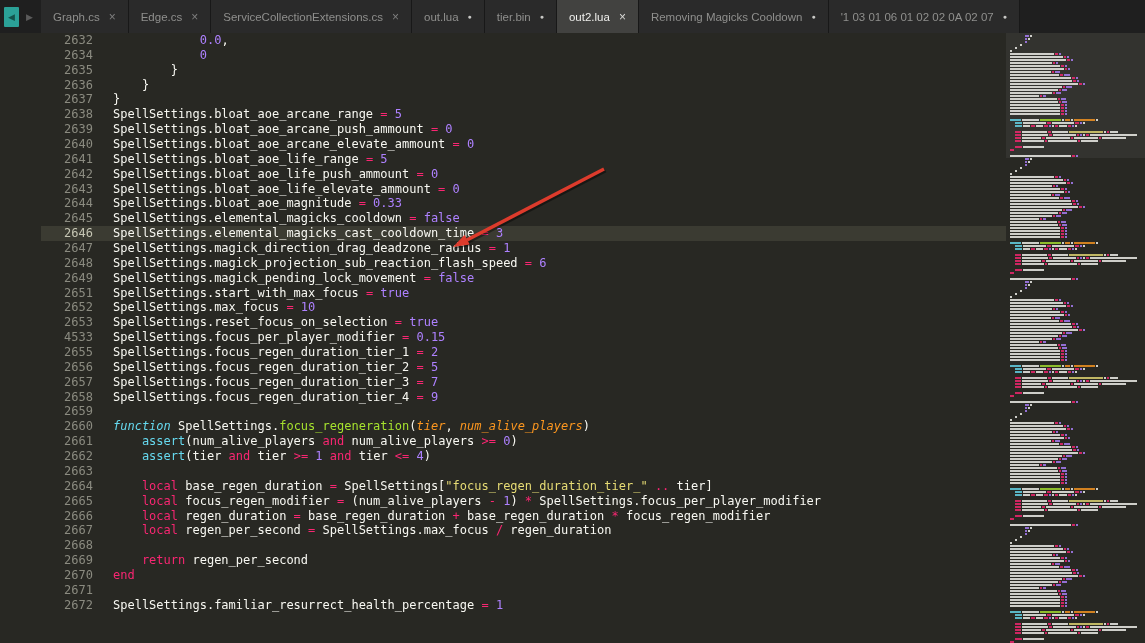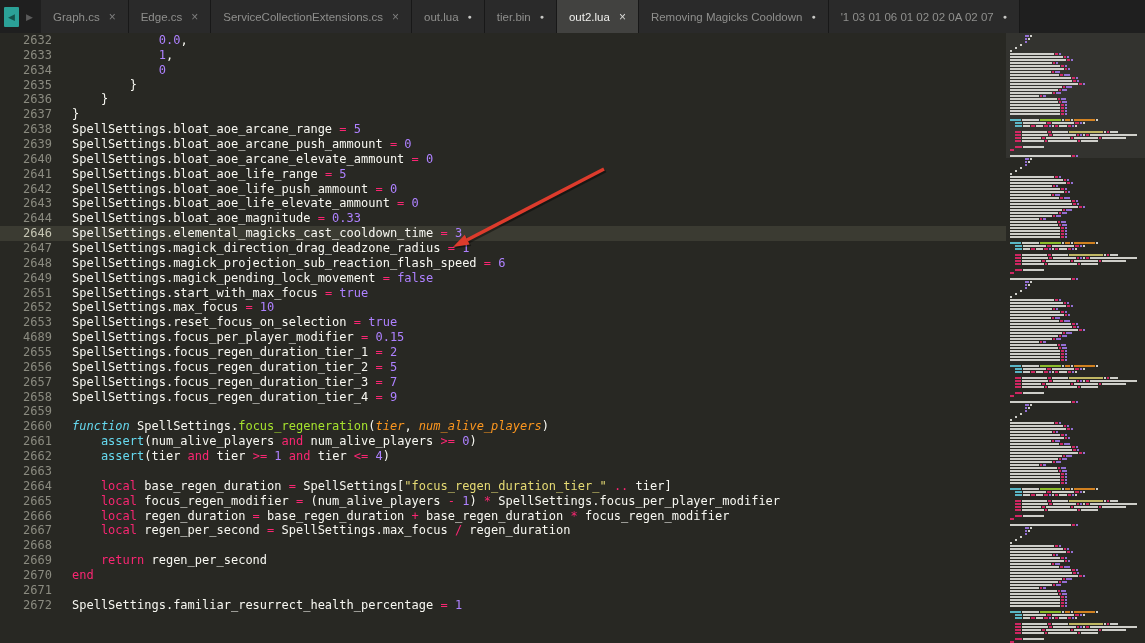--- a/index.html
+++ b/index.html
@@ -21,21 +21,21 @@
   .tab{
     display:flex;align-items:center;gap:9px;padding:0 12px;
     background:#2a2a2a;border-right:1px solid #181818;color:#8f8f8d;
     font-size:11.5px;flex:0 0 auto;cursor:pointer;
   }
   .tab.active{background:#424240;color:#efefec;}
   .tab-close{font-size:12px;line-height:1;color:#7f7f7f;cursor:pointer;}
   .tab.active .tab-close{color:#d9d9d6;}
   .tab-dot{font-size:7px;line-height:1;color:#c9c9c6;}
   
-  .editor{position:relative;display:flex;height:610px;background:#282823;}
+  .editor{position:relative;display:flex;height:610px;background:#282823;margin-left:41px;}
   .code-col{flex:1 1 auto;overflow:hidden;}
   .line{
     display:flex;height:14.87px;line-height:14.87px;
     font-family:"DejaVu Sans Mono",monospace;font-size:12px;white-space:pre;
   }
   .line.active{background:#3b3b32;}
   .lnum{
     flex:0 0 52px;text-align:right;padding-right:14px;color:#8b8b80;
   }
   .line.active .lnum{color:#c6c6b4;}
@@ -104,40 +104,40 @@
       <div class="tab">
         <span>'1 03 01 06 01 02 02 0A 02 07</span>
         <span class="tab-dot">●</span>
       </div>
     </div>
 </div>
 
 <div class="editor">
   <div class="code-col">
       <div class="line"><span class="lnum">2632</span><span class="ltext" style="padding-left: 92.7px;"><span class="tk-n">0.0</span><span class="tk-p">,</span></span></div>
-      <div class="line"><span class="lnum">2633</span><span class="ltext" style="padding-left: 92.7px;"><span class="tk-n">1</span><span class="tk-p">,</span></span></div>
       <div class="line"><span class="lnum">2634</span><span class="ltext" style="padding-left: 92.7px;"><span class="tk-n">0</span></span></div>
       <div class="line"><span class="lnum">2635</span><span class="ltext" style="padding-left: 63.8px;"><span class="tk-p">}</span></span></div>
       <div class="line"><span class="lnum">2636</span><span class="ltext" style="padding-left: 34.9px;"><span class="tk-p">}</span></span></div>
       <div class="line"><span class="lnum">2637</span><span class="ltext" style="padding-left: 6px;"><span class="tk-p">}</span></span></div>
       <div class="line"><span class="lnum">2638</span><span class="ltext" style="padding-left: 6px;"><span class="tk-p">SpellSettings.bloat_aoe_arcane_range </span><span class="tk-o">= </span><span class="tk-n">5</span></span></div>
       <div class="line"><span class="lnum">2639</span><span class="ltext" style="padding-left: 6px;"><span class="tk-p">SpellSettings.bloat_aoe_arcane_push_ammount </span><span class="tk-o">= </span><span class="tk-n">0</span></span></div>
       <div class="line"><span class="lnum">2640</span><span class="ltext" style="padding-left: 6px;"><span class="tk-p">SpellSettings.bloat_aoe_arcane_elevate_ammount </span><span class="tk-o">= </span><span class="tk-n">0</span></span></div>
       <div class="line"><span class="lnum">2641</span><span class="ltext" style="padding-left: 6px;"><span class="tk-p">SpellSettings.bloat_aoe_life_range </span><span class="tk-o">= </span><span class="tk-n">5</span></span></div>
       <div class="line"><span class="lnum">2642</span><span class="ltext" style="padding-left: 6px;"><span class="tk-p">SpellSettings.bloat_aoe_life_push_ammount </span><span class="tk-o">= </span><span class="tk-n">0</span></span></div>
       <div class="line"><span class="lnum">2643</span><span class="ltext" style="padding-left: 6px;"><span class="tk-p">SpellSettings.bloat_aoe_life_elevate_ammount </span><span class="tk-o">= </span><span class="tk-n">0</span></span></div>
       <div class="line"><span class="lnum">2644</span><span class="ltext" style="padding-left: 6px;"><span class="tk-p">SpellSettings.bloat_aoe_magnitude </span><span class="tk-o">= </span><span class="tk-n">0.33</span></span></div>
+      <div class="line"><span class="lnum">2645</span><span class="ltext" style="padding-left: 6px;"><span class="tk-p">SpellSettings.elemental_magicks_cooldown </span><span class="tk-o">= </span><span class="tk-b">false</span></span></div>
       <div class="line active"><span class="lnum">2646</span><span class="ltext" style="padding-left: 6px;"><span class="tk-p">SpellSettings.elemental_magicks_cast_cooldown_time </span><span class="tk-o">= </span><span class="tk-n">3</span></span></div>
       <div class="line"><span class="lnum">2647</span><span class="ltext" style="padding-left: 6px;"><span class="tk-p">SpellSettings.magick_direction_drag_deadzone_radius </span><span class="tk-o">= </span><span class="tk-n">1</span></span></div>
       <div class="line"><span class="lnum">2648</span><span class="ltext" style="padding-left: 6px;"><span class="tk-p">SpellSettings.magick_projection_sub_reaction_flash_speed </span><span class="tk-o">= </span><span class="tk-n">6</span></span></div>
       <div class="line"><span class="lnum">2649</span><span class="ltext" style="padding-left: 6px;"><span class="tk-p">SpellSettings.magick_pending_lock_movement </span><span class="tk-o">= </span><span class="tk-b">false</span></span></div>
       <div class="line"><span class="lnum">2651</span><span class="ltext" style="padding-left: 6px;"><span class="tk-p">SpellSettings.start_with_max_focus </span><span class="tk-o">= </span><span class="tk-b">true</span></span></div>
       <div class="line"><span class="lnum">2652</span><span class="ltext" style="padding-left: 6px;"><span class="tk-p">SpellSettings.max_focus </span><span class="tk-o">= </span><span class="tk-n">10</span></span></div>
       <div class="line"><span class="lnum">2653</span><span class="ltext" style="padding-left: 6px;"><span class="tk-p">SpellSettings.reset_focus_on_selection </span><span class="tk-o">= </span><span class="tk-b">true</span></span></div>
-      <div class="line"><span class="lnum">4689</span><span class="ltext" style="padding-left: 6px;"><span class="tk-p">SpellSettings.focus_per_player_modifier </span><span class="tk-o">= </span><span class="tk-n">0.15</span></span></div>
+      <div class="line"><span class="lnum">4533</span><span class="ltext" style="padding-left: 6px;"><span class="tk-p">SpellSettings.focus_per_player_modifier </span><span class="tk-o">= </span><span class="tk-n">0.15</span></span></div>
       <div class="line"><span class="lnum">2655</span><span class="ltext" style="padding-left: 6px;"><span class="tk-p">SpellSettings.focus_regen_duration_tier_1 </span><span class="tk-o">= </span><span class="tk-n">2</span></span></div>
       <div class="line"><span class="lnum">2656</span><span class="ltext" style="padding-left: 6px;"><span class="tk-p">SpellSettings.focus_regen_duration_tier_2 </span><span class="tk-o">= </span><span class="tk-n">5</span></span></div>
       <div class="line"><span class="lnum">2657</span><span class="ltext" style="padding-left: 6px;"><span class="tk-p">SpellSettings.focus_regen_duration_tier_3 </span><span class="tk-o">= </span><span class="tk-n">7</span></span></div>
       <div class="line"><span class="lnum">2658</span><span class="ltext" style="padding-left: 6px;"><span class="tk-p">SpellSettings.focus_regen_duration_tier_4 </span><span class="tk-o">= </span><span class="tk-n">9</span></span></div>
       <div class="line"><span class="lnum">2659</span><span class="ltext" style="padding-left: 6px;"></span></div>
       <div class="line"><span class="lnum">2660</span><span class="ltext" style="padding-left: 6px;"><span class="tk-F">function </span><span class="tk-p">SpellSettings.</span><span class="tk-f">focus_regeneration</span><span class="tk-p">(</span><span class="tk-a">tier</span><span class="tk-p">, </span><span class="tk-a">num_alive_players</span><span class="tk-p">)</span></span></div>
       <div class="line"><span class="lnum">2661</span><span class="ltext" style="padding-left: 34.9px;"><span class="tk-c">assert</span><span class="tk-p">(num_alive_players </span><span class="tk-k">and</span><span class="tk-p"> num_alive_players </span><span class="tk-o">&gt;= </span><span class="tk-n">0</span><span class="tk-p">)</span></span></div>
       <div class="line"><span class="lnum">2662</span><span class="ltext" style="padding-left: 34.9px;"><span class="tk-c">assert</span><span class="tk-p">(tier </span><span class="tk-k">and</span><span class="tk-p"> tier </span><span class="tk-o">&gt;= </span><span class="tk-n">1</span><span class="tk-p"> </span><span class="tk-k">and</span><span class="tk-p"> tier </span><span class="tk-o">&lt;= </span><span class="tk-n">4</span><span class="tk-p">)</span></span></div>
       <div class="line"><span class="lnum">2663</span><span class="ltext" style="padding-left: 6px;"></span></div>
       <div class="line"><span class="lnum">2664</span><span class="ltext" style="padding-left: 34.9px;"><span class="tk-k">local</span><span class="tk-p"> base_regen_duration </span><span class="tk-o">= </span><span class="tk-p">SpellSettings[</span><span class="tk-s">"focus_regen_duration_tier_"</span><span class="tk-p"> </span><span class="tk-o">..</span><span class="tk-p"> tier]</span></span></div>

